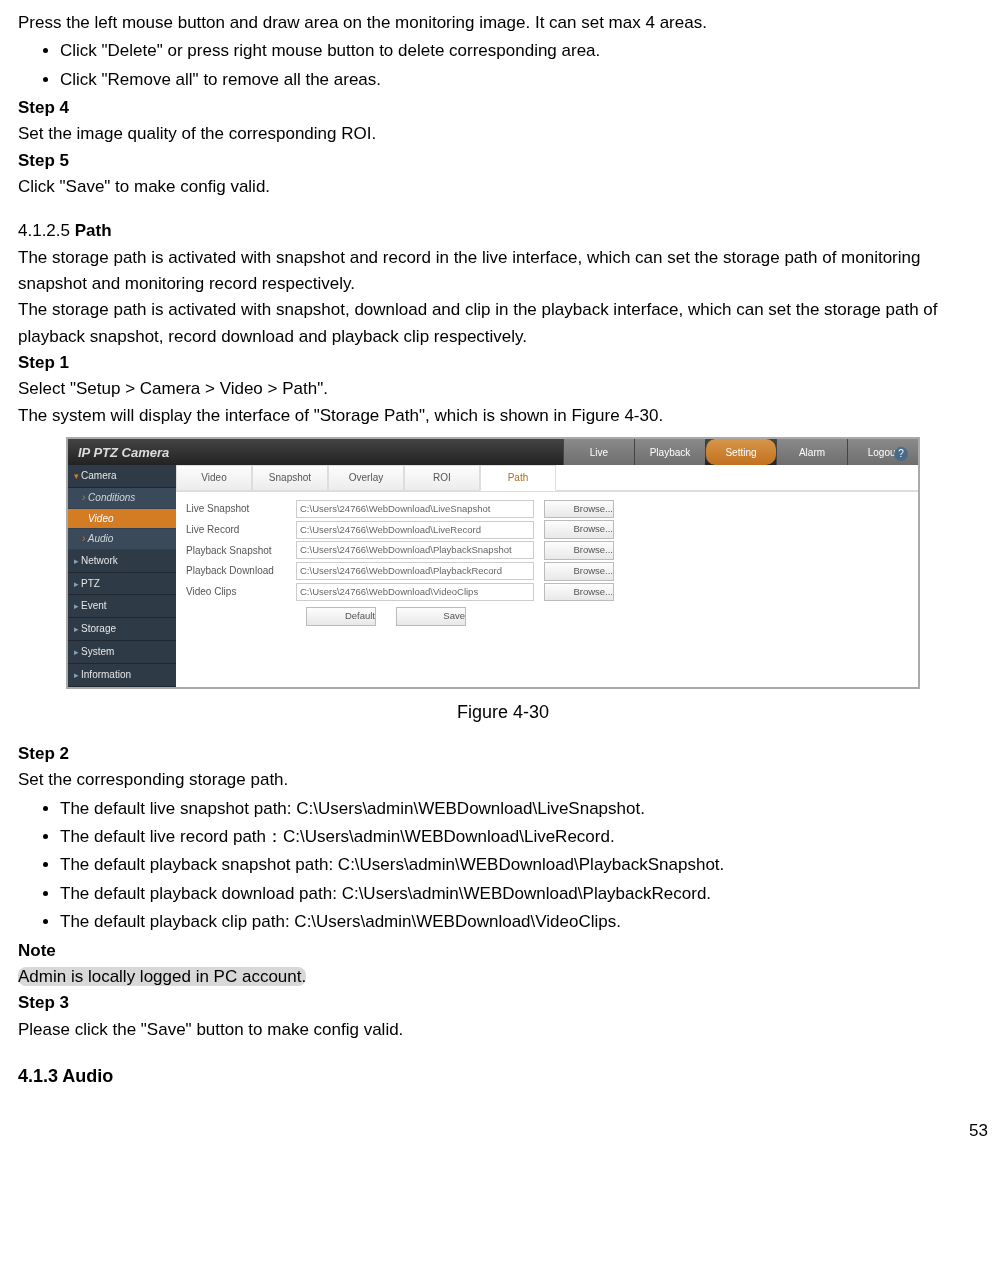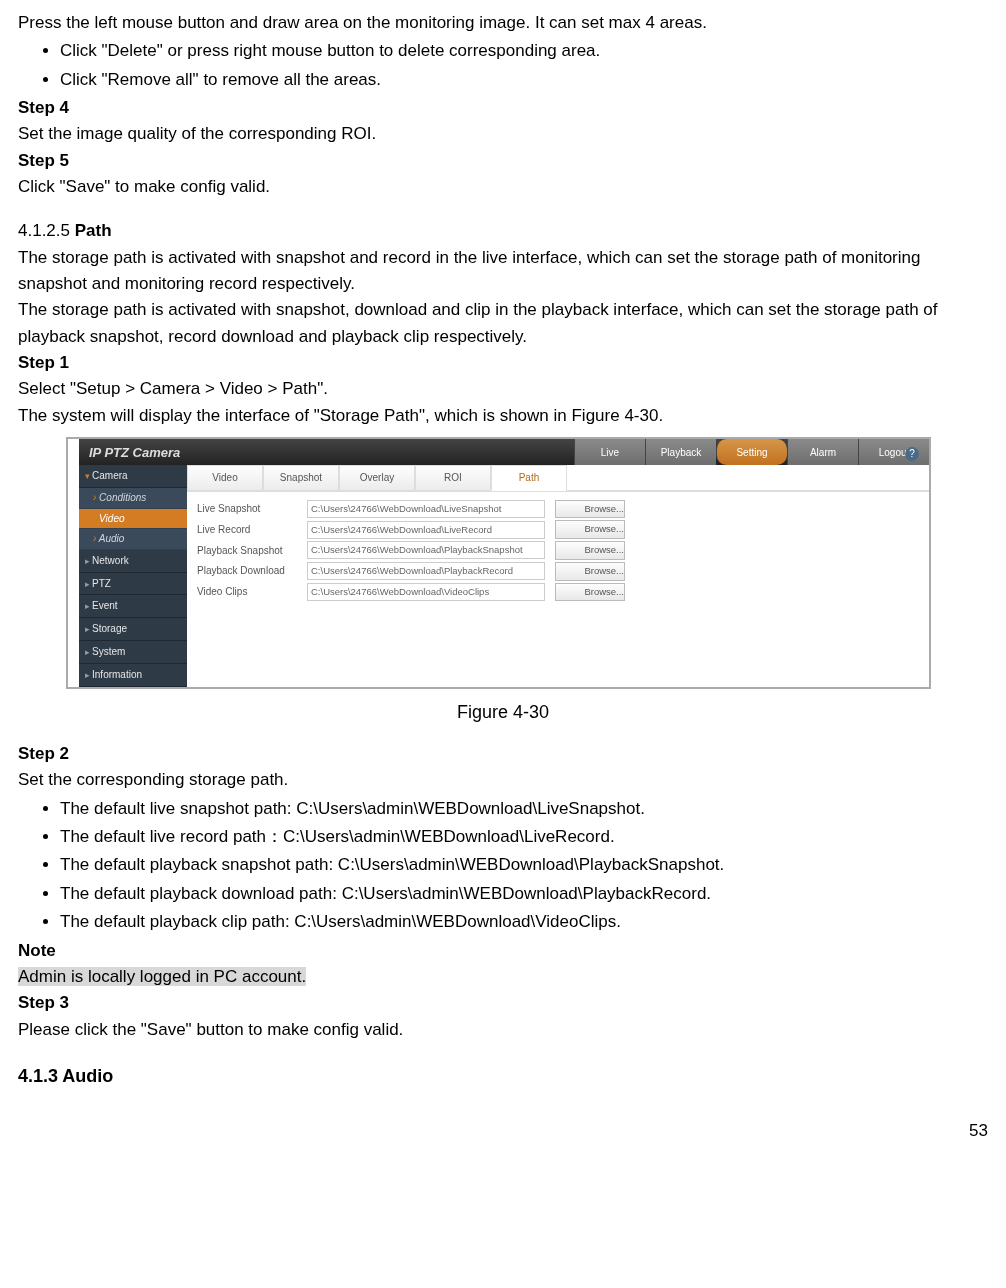--- a/index.html
+++ b/index.html
@@ -14,21 +14,20 @@
   }
   .b { font-weight: bold; }
   ul.bul { list-style: disc; padding-left: 42px; margin: 2px 0; }
   ul.bul li { margin: 2px 0; }
   .fig-wrap { margin: 8px 0 2px 48px; }
   .fig {
     width: 850px;
     border: 2px solid #aaa;
     background: #fff;
     font-family: Arial, sans-serif;
-    padding-left: 11px;
   }
   .fig-header {
     background: linear-gradient(#444,#222);
     display: flex;
     align-items: stretch;
     height: 26px;
   }
   .fig-title {
     font-style: italic;
     font-weight: bold;
@@ -101,21 +100,21 @@
     background: #4a6a8a;
     color: #fff;
     font-size: 10px;
     text-align: center;
     line-height: 14px;
     margin: 4px 6px 0 0;
   }
   .right-area { flex: 1; position: relative; }
   .help-pos { position: absolute; right: 4px; top: -22px; }
   .caption { text-align: center; font-size: 18px; margin: 10px 0 14px 0; }
-  .note-highlight { background: #d8d8d8; display: inline; }
+  .note-highlight { background: #d8d8d8; display: inline; border-radius: 8px; }
   .page-num { text-align: right; font-size: 17px; margin-top: 27px; }
   .sec-h { font-weight: bold; font-size: 18px; margin-top: 20px; }
   .arrow-down::before { content: "▾ "; color: #d47c24; font-size: 9px; }
   .arrow-right::before { content: "▸ "; color: #8aa0b3; font-size: 9px; }
   .sub-arrow::before { content: "› "; color: #d47c24; font-size: 10px; }
 </style>
 </head>
 <body>
 
 <div>Press the left mouse button and draw area on the monitoring image. It can set max 4 areas.</div>
@@ -193,20 +192,24 @@
           <div class="frow">
             <div class="flabel">Playback Download</div>
             <div class="finput">C:\Users\24766\WebDownload\PlaybackRecord</div>
             <div class="fbtn">Browse...</div>
           </div>
           <div class="frow">
             <div class="flabel">Video Clips</div>
             <div class="finput">C:\Users\24766\WebDownload\VideoClips</div>
             <div class="fbtn">Browse...</div>
           </div>
+          <div class="actions">
+            <div class="fbtn">Default</div>
+            <div class="fbtn">Save</div>
+          </div>
         </div>
       </div>
     </div>
   </div>
 </div>
 
 <div class="caption">Figure 4-30</div>
 
 <div class="b">Step 2</div>
 <div>Set the corresponding storage path.</div>

